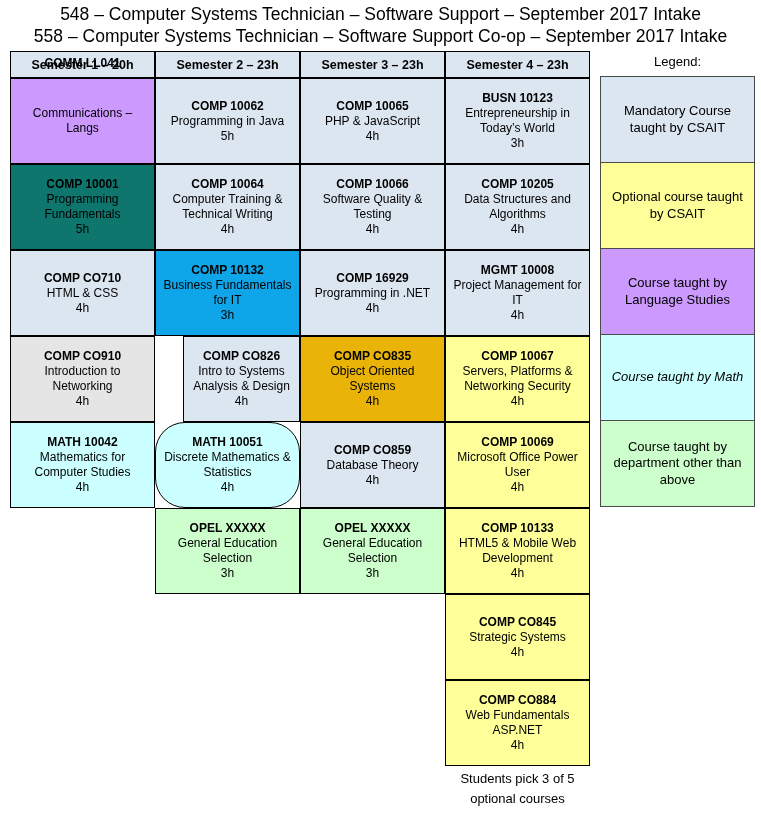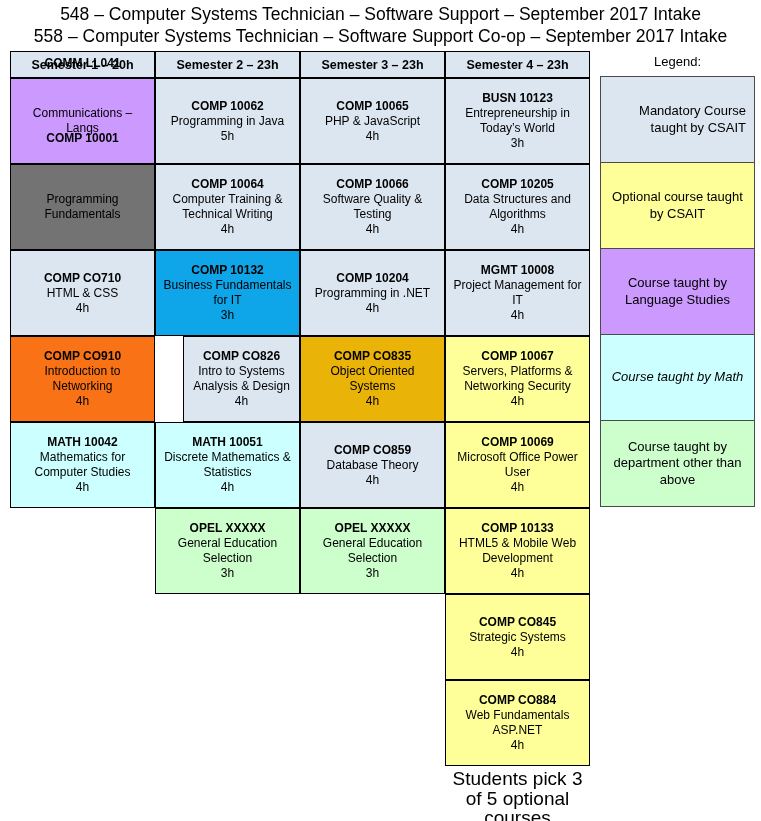--- a/index.html
+++ b/index.html
@@ -35,21 +35,21 @@
     font-weight: bold;
     font-size: 12.5px;
   }
   .code  { font-weight: bold; font-size: 12px; line-height: 15px; }
   .cname { font-size: 12px; line-height: 15px; }
   .hours { font-size: 12px; line-height: 15px; }
 
   .footnote {
     grid-area: 10 / 4;
     text-align: center;
-    font-size: 19px;
+    font-size: 13px;
     line-height: 19.5px;
     padding-top: 3px;
   }
 
   
   .legend-col { width: 155px; margin-left: 10px; }
   .legend-title { text-align: center; font-size: 13px; height: 25px; line-height: 22px; }
   .legend-box {}
   .legend-cell {
     height: 87px;
@@ -77,31 +77,31 @@
     <div class="cell hdr" style="grid-area:1/1">Semester 1 – 20h</div>
     <div class="cell hdr" style="grid-area:1/2">Semester 2 – 23h</div>
     <div class="cell hdr" style="grid-area:1/3">Semester 3 – 23h</div>
     <div class="cell hdr" style="grid-area:1/4">Semester 4 – 23h</div>
 
     <div class="cell" style="grid-area: 2 / 1; background: rgb(204, 153, 255); gap: 35px;">
       <div class="code">COMM LL041</div>
       <div class="cname">Communications – Langs</div>
       <div class="hours">3h</div>
     </div>
-    <div class="cell" style="grid-area: 3 / 1; background: #737373; gap: 46px;">
+    <div class="cell" style="grid-area: 3 / 1; background: #0f766e;">
       <div class="code">COMP 10001</div>
       <div class="cname">Programming Fundamentals</div>
       <div class="hours">5h</div>
     </div>
     <div class="cell" style="grid-area: 4 / 1; background: rgb(220, 230, 241);">
       <div class="code">COMP CO710</div>
       <div class="cname">HTML &amp; CSS</div>
       <div class="hours">4h</div>
     </div>
-    <div class="cell" style="grid-area: 5 / 1; background: #f97316;">
+    <div class="cell" style="grid-area: 5 / 1; background: #e5e5e5;">
       <div class="code">COMP CO910</div>
       <div class="cname">Introduction to Networking</div>
       <div class="hours">4h</div>
     </div>
     <div class="cell" style="grid-area: 6 / 1; background: rgb(204, 255, 255);">
       <div class="code">MATH 10042</div>
       <div class="cname">Mathematics for Computer Studies</div>
       <div class="hours">4h</div>
     </div>
 
@@ -118,21 +118,21 @@
     <div class="cell" style="grid-area: 4 / 2; background: #0ea5e9;">
       <div class="code">COMP 10132</div>
       <div class="cname">Business Fundamentals for IT</div>
       <div class="hours">3h</div>
     </div>
     <div class="cell" style="grid-area: 5 / 2; background: rgb(220, 230, 241); margin-left: 28px;">
       <div class="code">COMP CO826</div>
       <div class="cname">Intro to Systems Analysis &amp; Design</div>
       <div class="hours">4h</div>
     </div>
-    <div class="cell" style="grid-area: 6 / 2; background: rgb(204, 255, 255);">
+    <div class="cell" style="grid-area: 6 / 2; background: rgb(204, 255, 255); border-radius: 30px;">
       <div class="code">MATH 10051</div>
       <div class="cname">Discrete Mathematics &amp; Statistics</div>
       <div class="hours">4h</div>
     </div>
     <div class="cell" style="grid-area: 7 / 2; background: rgb(204, 255, 204);">
       <div class="code">OPEL XXXXX</div>
       <div class="cname">General Education Selection</div>
       <div class="hours">3h</div>
     </div>
 
@@ -140,21 +140,21 @@
       <div class="code">COMP 10065</div>
       <div class="cname">PHP &amp; JavaScript</div>
       <div class="hours">4h</div>
     </div>
     <div class="cell" style="grid-area: 3 / 3; background: rgb(220, 230, 241);">
       <div class="code">COMP 10066</div>
       <div class="cname">Software Quality &amp; Testing</div>
       <div class="hours">4h</div>
     </div>
     <div class="cell" style="grid-area: 4 / 3; background: rgb(220, 230, 241);">
-      <div class="code">COMP 10204</div>
+      <div class="code">COMP 16929</div>
       <div class="cname">Programming in .NET</div>
       <div class="hours">4h</div>
     </div>
     <div class="cell" style="grid-area: 5 / 3; background: #eab308;">
       <div class="code">COMP CO835</div>
       <div class="cname">Object Oriented Systems</div>
       <div class="hours">4h</div>
     </div>
     <div class="cell" style="grid-area: 6 / 3; background: rgb(220, 230, 241);">
       <div class="code">COMP CO859</div>
@@ -207,21 +207,21 @@
       <div class="cname">Web Fundamentals ASP.NET</div>
       <div class="hours">4h</div>
     </div>
 
     <div class="footnote">Students pick 3 of 5 optional courses</div>
   </div>
 
   <div class="legend-col">
     <div class="legend-title">Legend:</div>
     <div class="legend-box">
-      <div class="legend-cell" style="background: rgb(220, 230, 241); text-align: right;">Mandatory Course taught by CSAIT</div>
+      <div class="legend-cell" style="background: rgb(220, 230, 241);">Mandatory Course taught by CSAIT</div>
       <div class="legend-cell" style="background: rgb(255, 255, 153);">Optional course taught by CSAIT</div>
       <div class="legend-cell" style="background: rgb(204, 153, 255);">Course taught by Language Studies</div>
       <div class="legend-cell" style="background: rgb(204, 255, 255); font-style: italic;">Course taught by Math</div>
       <div class="legend-cell" style="background: rgb(204, 255, 204);">Course taught by department other than above</div>
     </div>
   </div>
 
 </div>
 
 </body></html>

